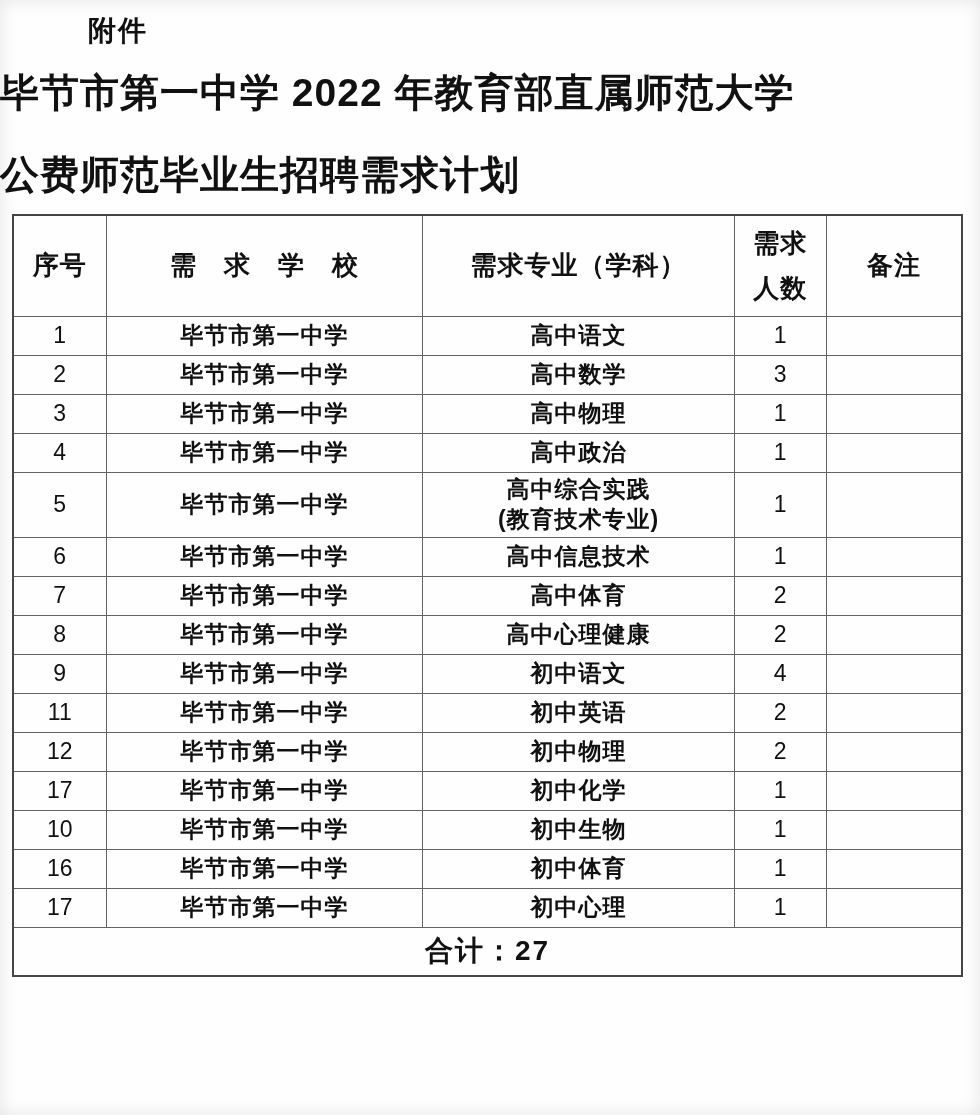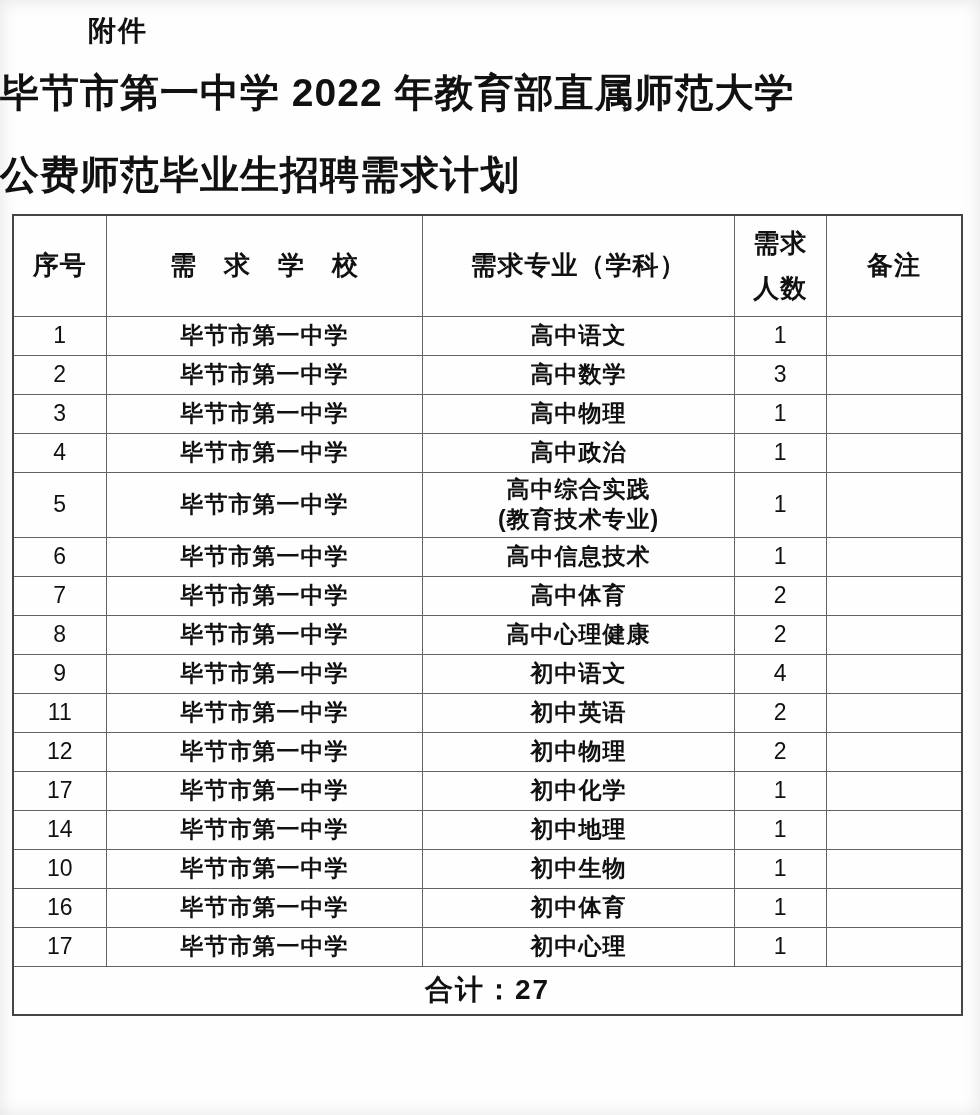--- a/index.html
+++ b/index.html
@@ -186,27 +186,20 @@
     <td class="c-note"></td>
   </tr>
         <tr>
     <td class="c-no">17</td>
     <td class="c-school">毕节市第一中学</td>
     <td class="c-subject">初中化学</td>
     <td class="c-count">1</td>
     <td class="c-note"></td>
   </tr>
         <tr>
-    <td class="c-no">14</td>
-    <td class="c-school">毕节市第一中学</td>
-    <td class="c-subject">初中地理</td>
-    <td class="c-count">1</td>
-    <td class="c-note"></td>
-  </tr>
-        <tr>
     <td class="c-no">10</td>
     <td class="c-school">毕节市第一中学</td>
     <td class="c-subject">初中生物</td>
     <td class="c-count">1</td>
     <td class="c-note"></td>
   </tr>
         <tr>
     <td class="c-no">16</td>
     <td class="c-school">毕节市第一中学</td>
     <td class="c-subject">初中体育</td>

